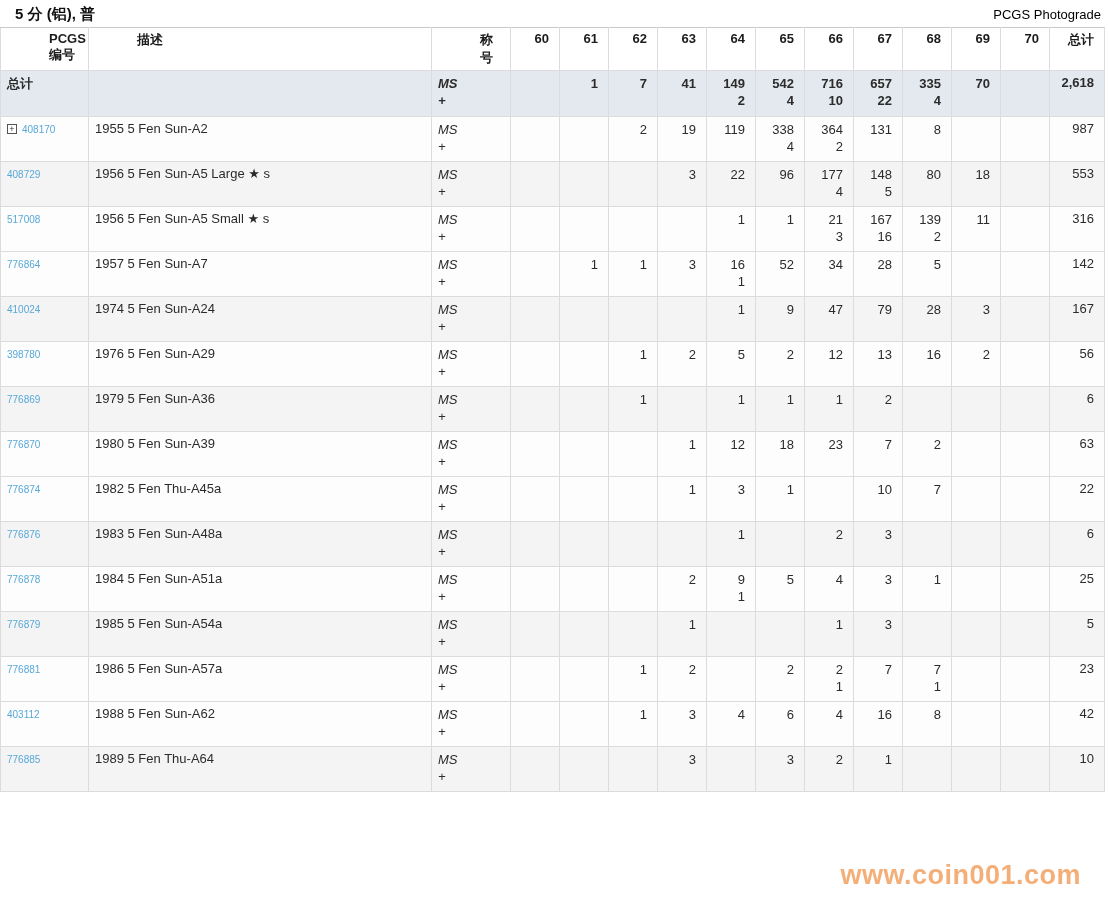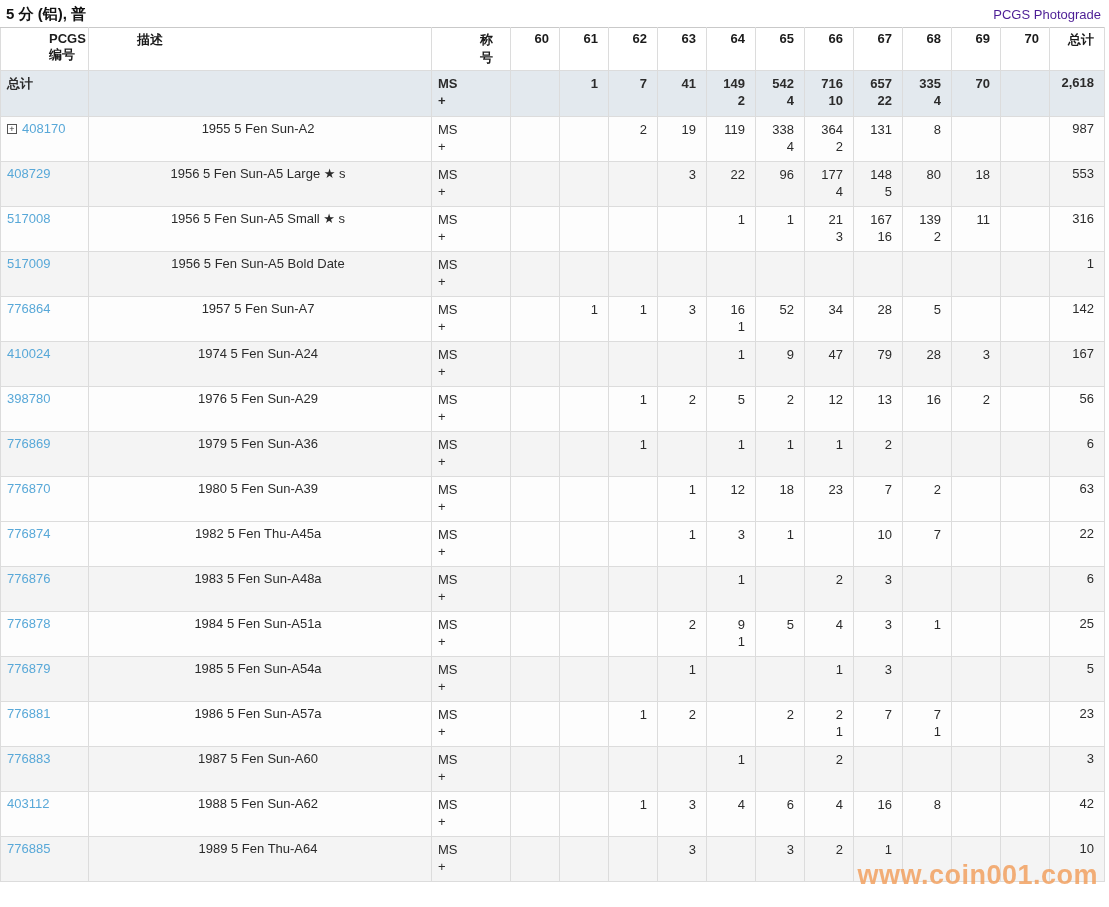--- a/index.html
+++ b/index.html
@@ -4,51 +4,51 @@
 <style>
   * { box-sizing: border-box; }
   html, body { margin:0; padding:0; }
   body {
     width:1109px; height:907px; position:relative; overflow:hidden;
     background:#ffffff; color:#2b2b2b;
     font-family:"Liberation Sans", "DejaVu Sans", sans-serif;
   }
   .topbar {
     height:27px; display:flex; justify-content:space-between; align-items:center;
-    padding:2px 8px 0 6px;
+    padding:2px 8px 0 15px;
   }
   .page-title { font-size:15px; font-weight:bold; color:#111; }
-  .pg-link { font-size:13px; color:#4c1d95; text-decoration:none; cursor:pointer; }
+  .pg-link { font-size:13px; color:#000000; text-decoration:none; cursor:pointer; }
 
   table.pop {
     border-collapse:collapse; table-layout:fixed; width:1104px;
     border:1px solid #c6c6c6;
   }
   th, td {
     border:1px solid #dcdcdc; border-top:1px solid #c9c9c9;
     vertical-align:top; font-size:13px;
     padding:4px 10px 3px 6px; overflow:hidden;
   }
   thead tr { height:24px; }
   thead th { font-weight:bold; color:#1b1b1b; text-align:left; background:#fff; padding-top:3px;padding-left:48px; }
   th.num, td.num { text-align:right; padding-left:2px; padding-right:10px; }
   tbody tr { height:45px; background:#fdfdfd; }
   tbody tr.alt { background:#f4f4f4; }
   tbody tr.total-row { background:#e3e9ee; font-weight:bold; height:46px; }
   td div { line-height:17px; }
-  td.designation div { line-height:17px; }
-  .pcgs-link { color:#58a8d8; text-decoration:none; cursor:pointer; font-size:13px; }
+  td.designation div { line-height:17px;font-style:italic; }
+  .pcgs-link { color:#58a8d8; text-decoration:none; cursor:pointer; font-size:10px; }
   .expand {
     display:inline-block; width:10px; height:10px; border:1px solid #555;
     font-size:9px; line-height:8px; text-align:center; color:#333;
     margin-right:5px; background:#fff; cursor:pointer; vertical-align:1px;
   }
-  .desc-cell { color:#2b2b2b;text-align:center; }
+  .desc-cell { color:#2b2b2b; }
   .watermark {
-    position:absolute; top:860px; right:11px; z-index:5;
+    position:absolute; top:860px; right:28px; z-index:5;
     font-size:27px; font-weight:bold; letter-spacing:0.5px; white-space:nowrap;
     color:rgba(242,158,90,0.82); pointer-events:none;
   }
 </style>
 </head>
 <body>
 
 <div class="topbar">
   <span class="page-title">5 分 (铝), 普</span>
   <a class="pg-link">PCGS Photograde</a>
@@ -235,40 +235,20 @@
         <td class="num grade">
           <div>139</div>
           <div>2</div>
         </td>
         <td class="num grade">
           <div>11</div>
         </td>
         <td class="num grade"></td>
         <td class="num">316</td>
       </tr>
-      <tr class="alt">
-        <td><a class="pcgs-link">517009</a></td>
-        <td class="desc-cell">1956 5 Fen Sun-A5 Bold Date</td>
-        <td class="designation">
-          <div>MS</div>
-          <div>+</div>
-        </td>
-        <td class="num grade"></td>
-        <td class="num grade"></td>
-        <td class="num grade"></td>
-        <td class="num grade"></td>
-        <td class="num grade"></td>
-        <td class="num grade"></td>
-        <td class="num grade"></td>
-        <td class="num grade"></td>
-        <td class="num grade"></td>
-        <td class="num grade"></td>
-        <td class="num grade"></td>
-        <td class="num">1</td>
-      </tr>
       <tr class="">
         <td><a class="pcgs-link">776864</a></td>
         <td class="desc-cell">1957 5 Fen Sun-A7</td>
         <td class="designation">
           <div>MS</div>
           <div>+</div>
         </td>
         <td class="num grade"></td>
         <td class="num grade">
           <div>1</div>
@@ -570,44 +550,20 @@
         <td class="num grade">
           <div>7</div>
         </td>
         <td class="num grade">
           <div>7</div>
           <div>1</div>
         </td>
         <td class="num grade"></td>
         <td class="num grade"></td>
         <td class="num">23</td>
-      </tr>
-      <tr class="alt">
-        <td><a class="pcgs-link">776883</a></td>
-        <td class="desc-cell">1987 5 Fen Sun-A60</td>
-        <td class="designation">
-          <div>MS</div>
-          <div>+</div>
-        </td>
-        <td class="num grade"></td>
-        <td class="num grade"></td>
-        <td class="num grade"></td>
-        <td class="num grade"></td>
-        <td class="num grade">
-          <div>1</div>
-        </td>
-        <td class="num grade"></td>
-        <td class="num grade">
-          <div>2</div>
-        </td>
-        <td class="num grade"></td>
-        <td class="num grade"></td>
-        <td class="num grade"></td>
-        <td class="num grade"></td>
-        <td class="num">3</td>
       </tr>
       <tr class="">
         <td><a class="pcgs-link">403112</a></td>
         <td class="desc-cell">1988 5 Fen Sun-A62</td>
         <td class="designation">
           <div>MS</div>
           <div>+</div>
         </td>
         <td class="num grade"></td>
         <td class="num grade"></td>

